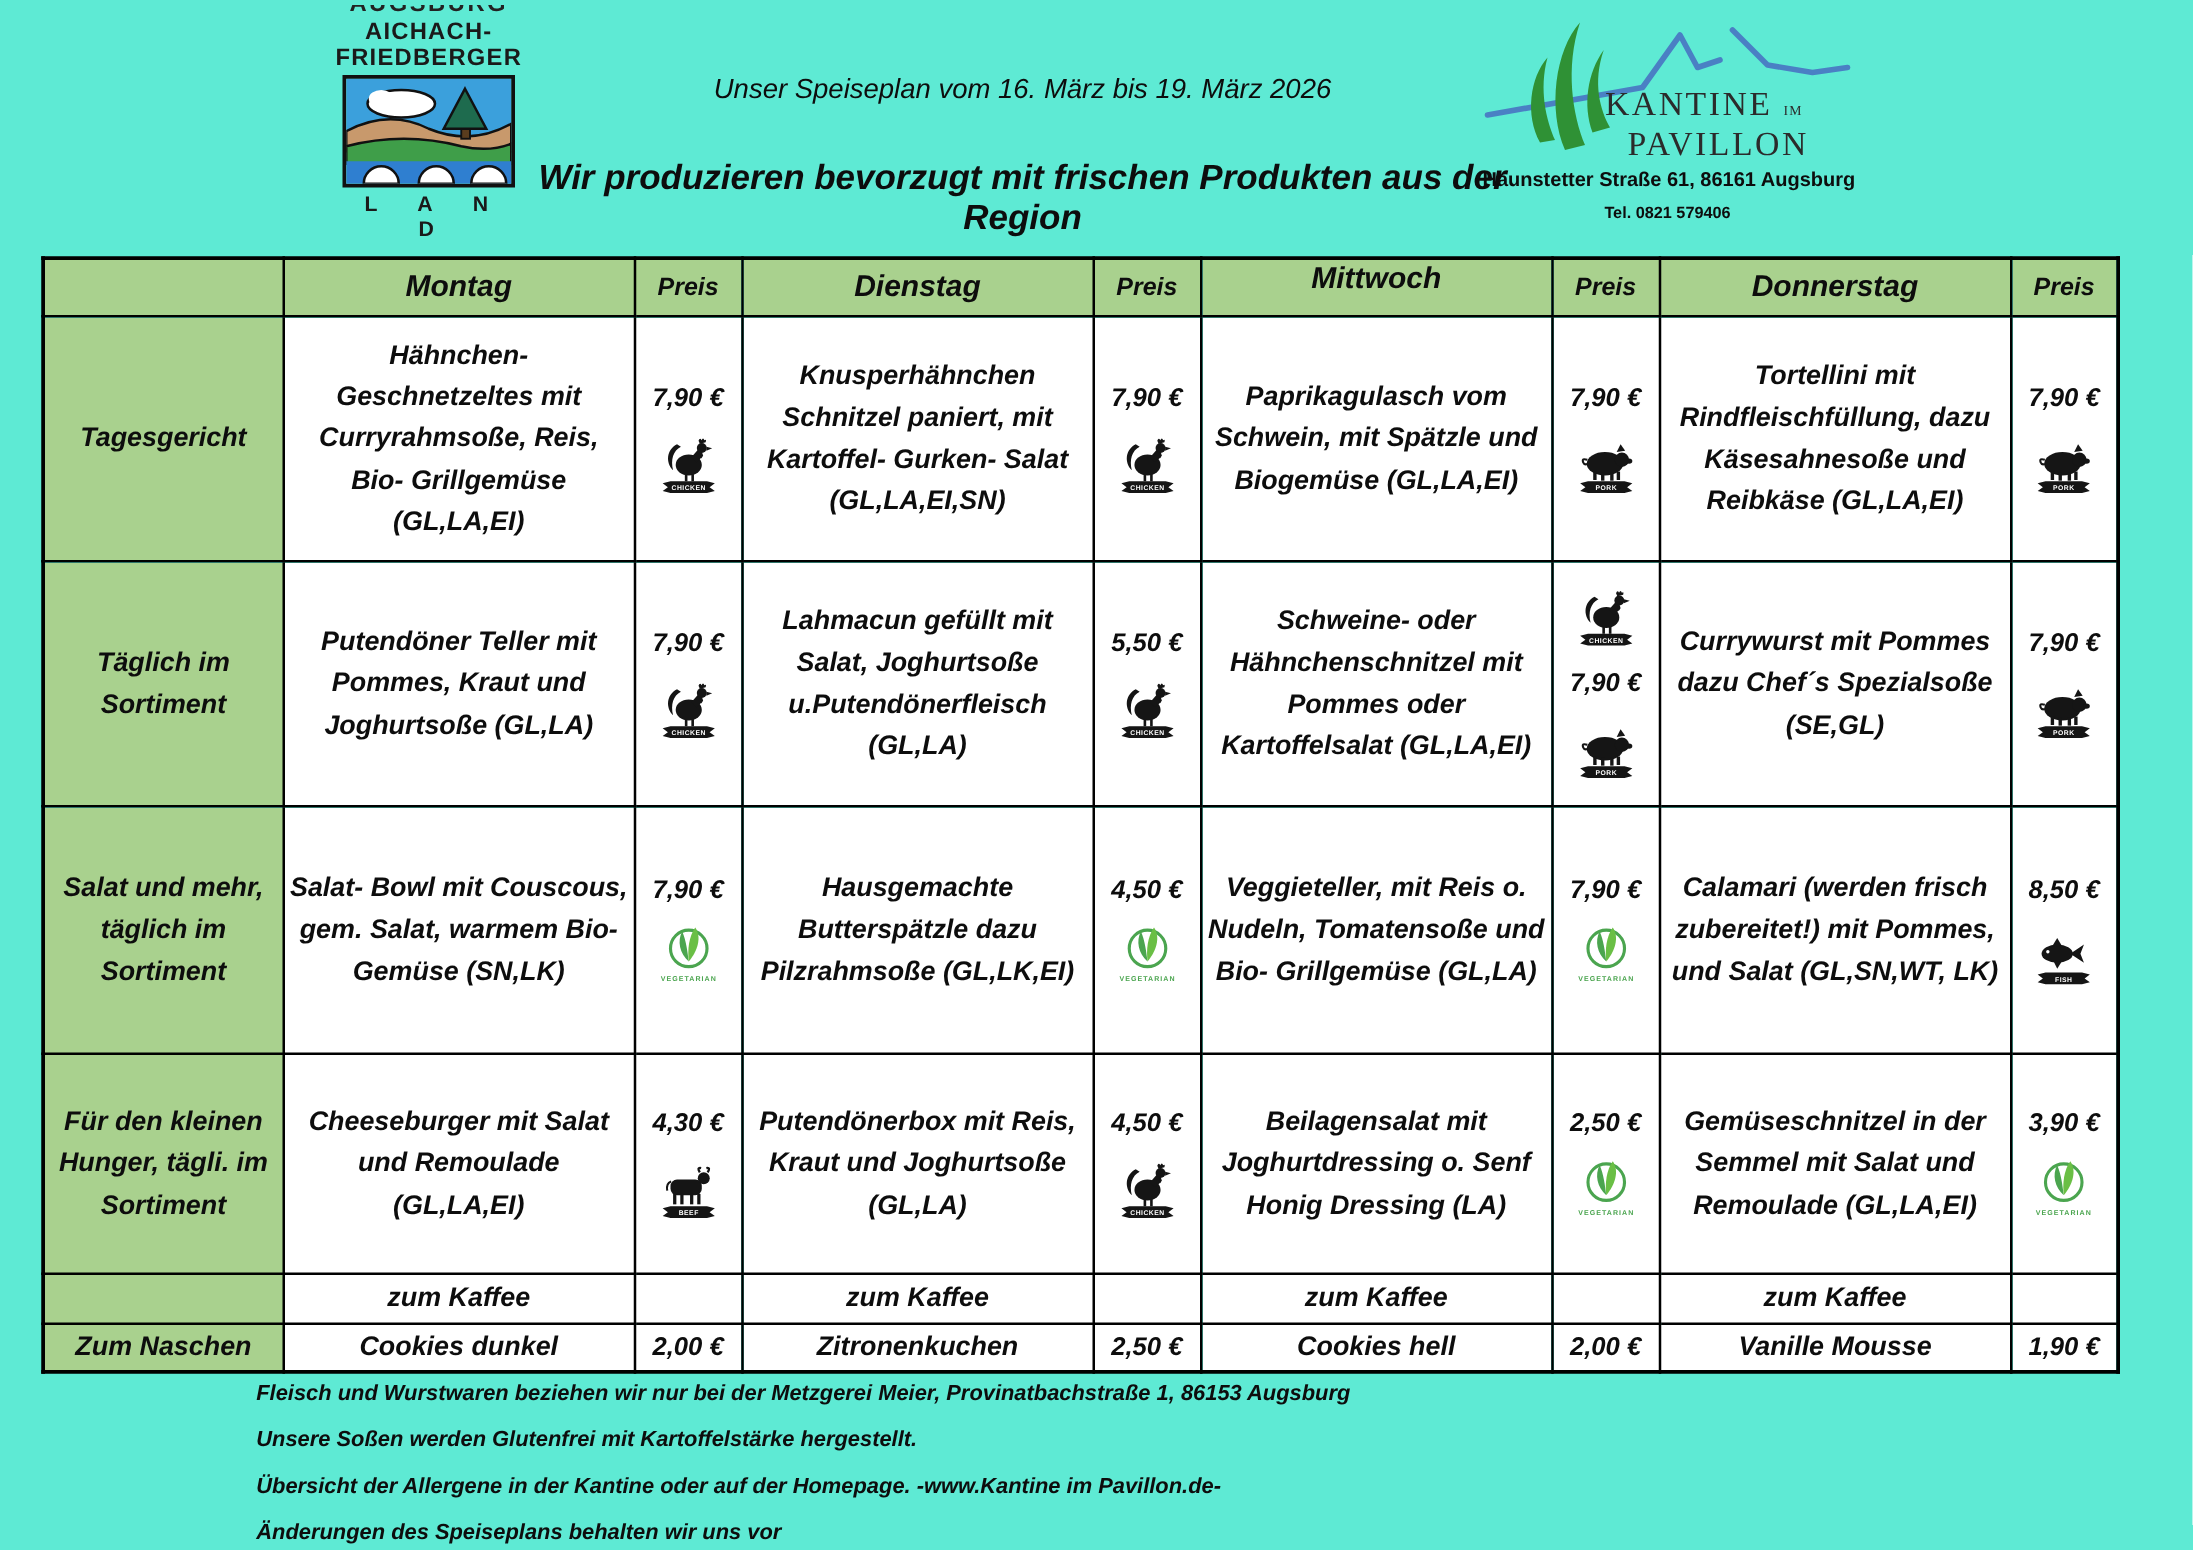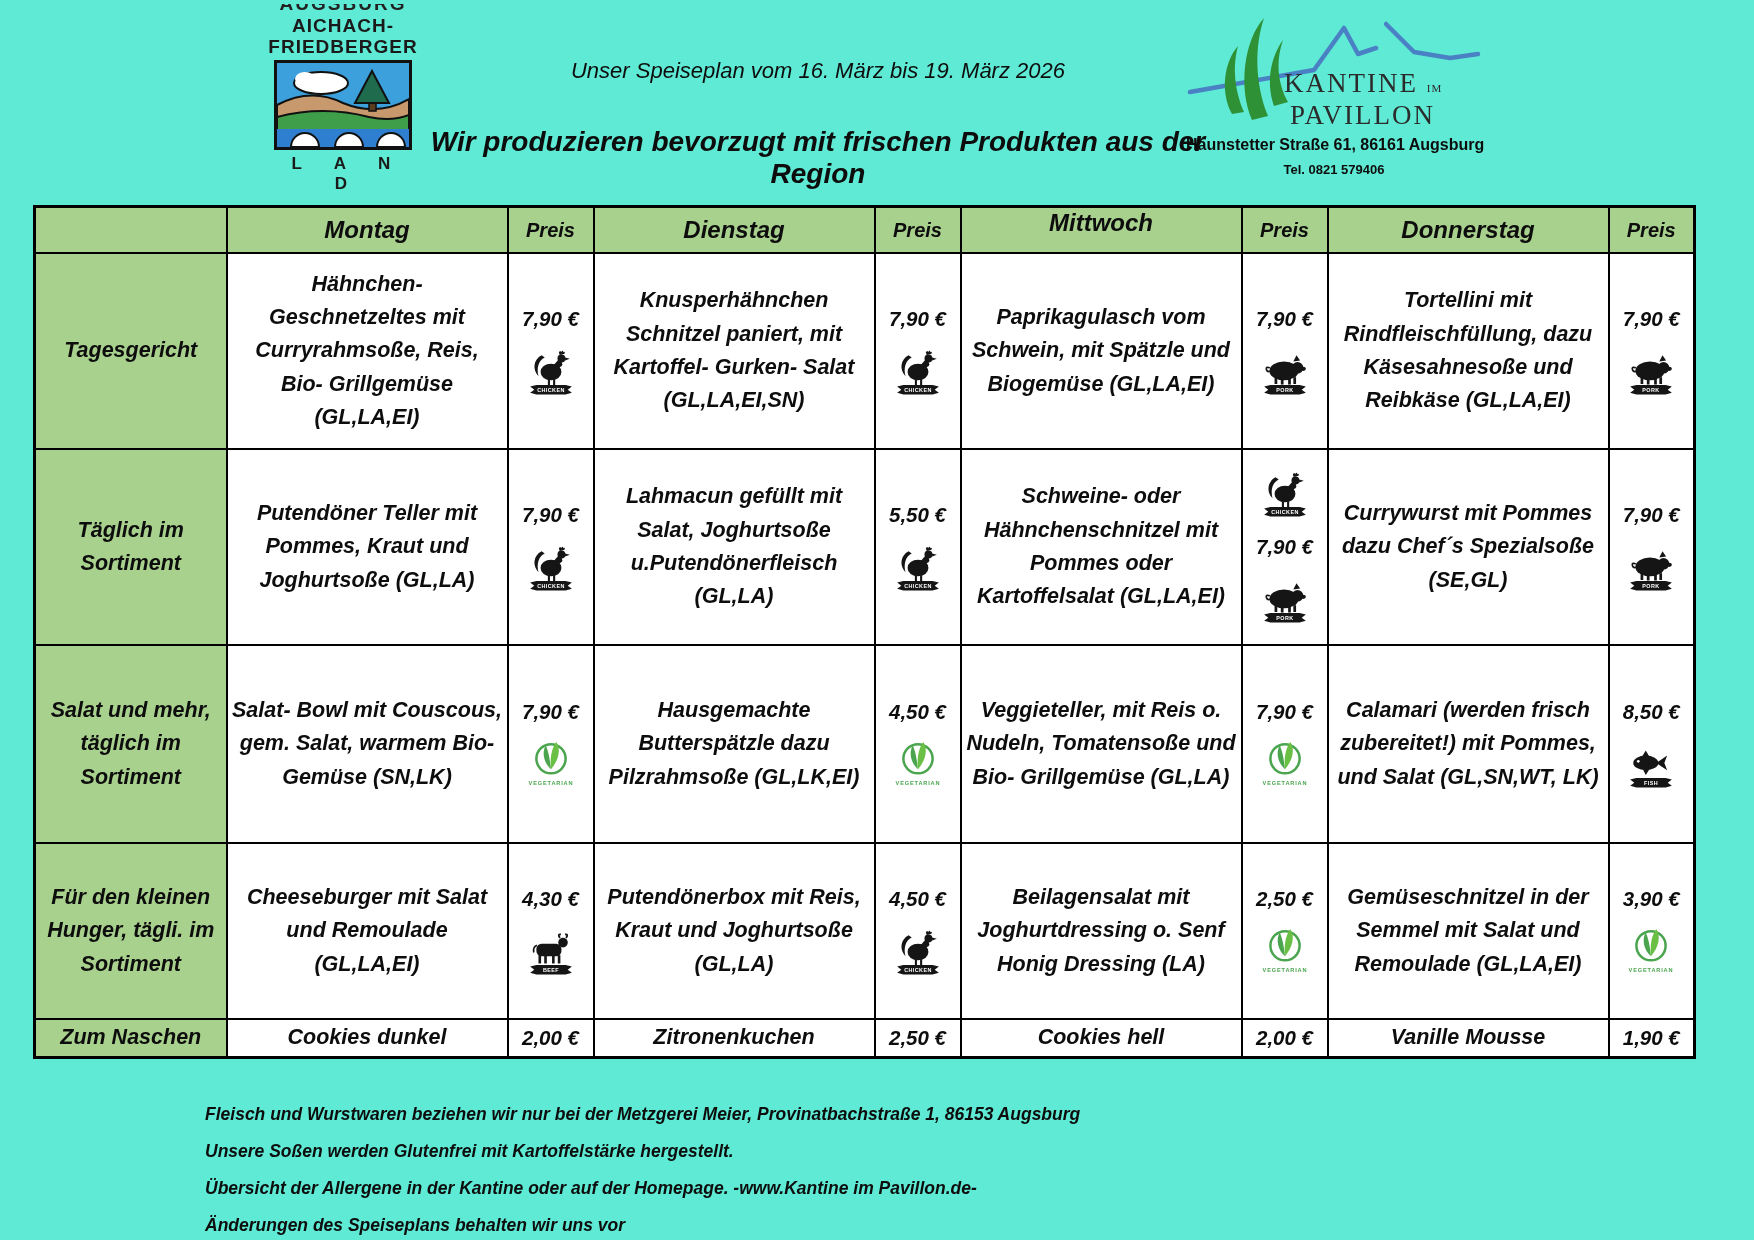--- a/index.html
+++ b/index.html
@@ -21,21 +21,21 @@
   .left-logo .l1,.left-logo .l2{font-weight:bold;font-size:19px;letter-spacing:1px;color:#1a1a1a;line-height:21px;}
   .land-frame{width:132px;height:84px;margin:3px auto 0;border:3px solid #111;display:block;}
   .land-word{font-weight:bold;font-size:17px;letter-spacing:14px;margin-top:4px;padding-left:10px;color:#1a1a1a;}
   .titles{position:absolute;left:418px;top:58px;width:800px;text-align:center;}
   .title-1{font-weight:normal;font-style:italic;font-size:22px;}
   .title-2{font-weight:bold;font-style:italic;font-size:28px;margin-top:42px;}
   .right-logo{position:absolute;left:1186px;top:12px;width:296px;}
   .right-logo svg.mark{display:block;}
   .kantine-name{position:absolute;left:98px;top:56px;font-family:"Liberation Serif",serif;font-size:27px;letter-spacing:2px;color:#2b2b2b;white-space:nowrap;}
   .kantine-name .im{font-size:11px;letter-spacing:1px;}
-  .pavillon-name{position:absolute;left:104px;top:88px;font-family:"Liberation Serif",serif;font-size:27px;letter-spacing:2px;color:#2b2b2b;}
+  .pavillon-name{position:absolute;left:116px;top:88px;font-family:"Liberation Serif",serif;font-size:27px;letter-spacing:2px;color:#2b2b2b;}
   .addr{position:absolute;left:0;top:124px;width:296px;text-align:center;font-weight:bold;font-size:16px;white-space:nowrap;}
   .tel{position:absolute;left:0;top:150px;width:296px;text-align:center;font-weight:bold;font-size:13px;}
   
   table.menu{
     position:absolute;left:33px;top:205px;width:1423px;
     border-collapse:collapse;table-layout:fixed;border:3px solid #000;
   }
   table.menu th,table.menu td{border:2.5px solid #000;padding:1px 4px;overflow:hidden;}
   table.menu thead th{background:var(--green);font-weight:bold;font-style:italic;height:42px;}
   th.c-day{font-size:24px;}
@@ -427,20 +427,39 @@
               <span class="price-text">3,90 €</span>
               <span class="stamp"><svg width="46" height="48" viewBox="0 0 44 46">
                   <circle cx="22" cy="17" r="14" fill="#fff" stroke="#4ba54f" stroke-width="2.4"></circle>
                   <path d="M22 27 C15 21 13 11 17 4 C20 11 21 19 22 27 Z" fill="#4ba54f"></path>
                   <path d="M22 27 C29 19 32 8 27 1 C22 8 21 18 22 27 Z" fill="#6abf45"></path>
                   <text x="22" y="42" font-size="5.4" fill="#4ba54f" text-anchor="middle" font-weight="bold" font-family="Liberation Sans,sans-serif" letter-spacing="0.8">VEGETARIAN</text>
                 </svg></span>
             </div>
           </td>
         </tr>
+        <tr class="rh4">
+          <td class="rowlabel"></td>
+          <td class="dish">zum Kaffee</td>
+          <td class="price">
+            <div class="pcell"></div>
+          </td>
+          <td class="dish">zum Kaffee</td>
+          <td class="price">
+            <div class="pcell"></div>
+          </td>
+          <td class="dish">zum Kaffee</td>
+          <td class="price">
+            <div class="pcell"></div>
+          </td>
+          <td class="dish">zum Kaffee</td>
+          <td class="price">
+            <div class="pcell"></div>
+          </td>
+        </tr>
         <tr class="rh5">
           <td class="rowlabel">Zum Naschen</td>
           <td class="dish">Cookies dunkel</td>
           <td class="price">
             <div class="pcell">
               <span class="price-text">2,00 €</span>
             </div>
           </td>
           <td class="dish">Zitronenkuchen</td>
           <td class="price">

